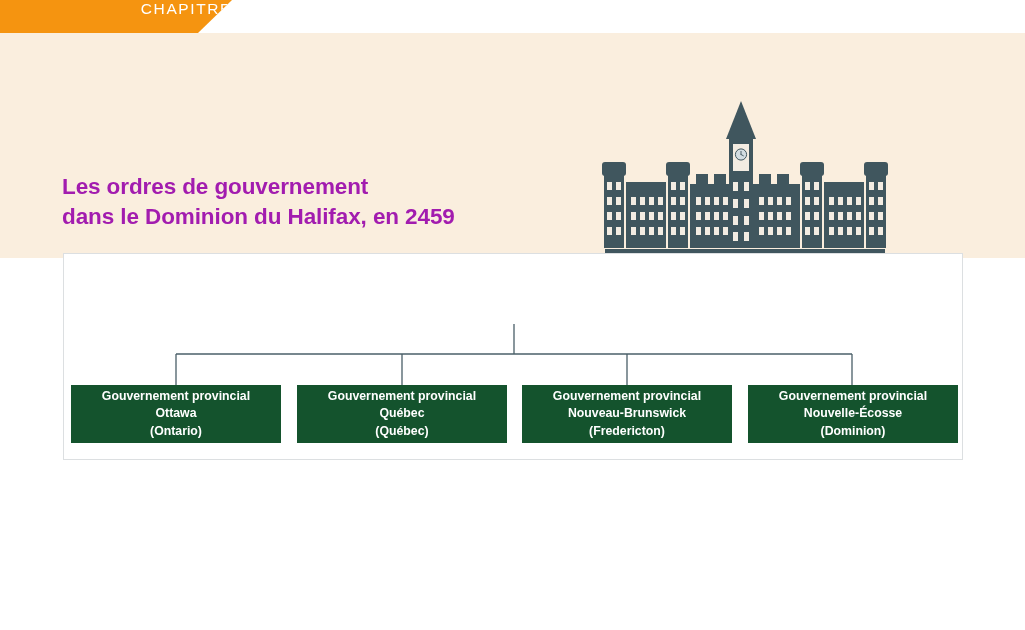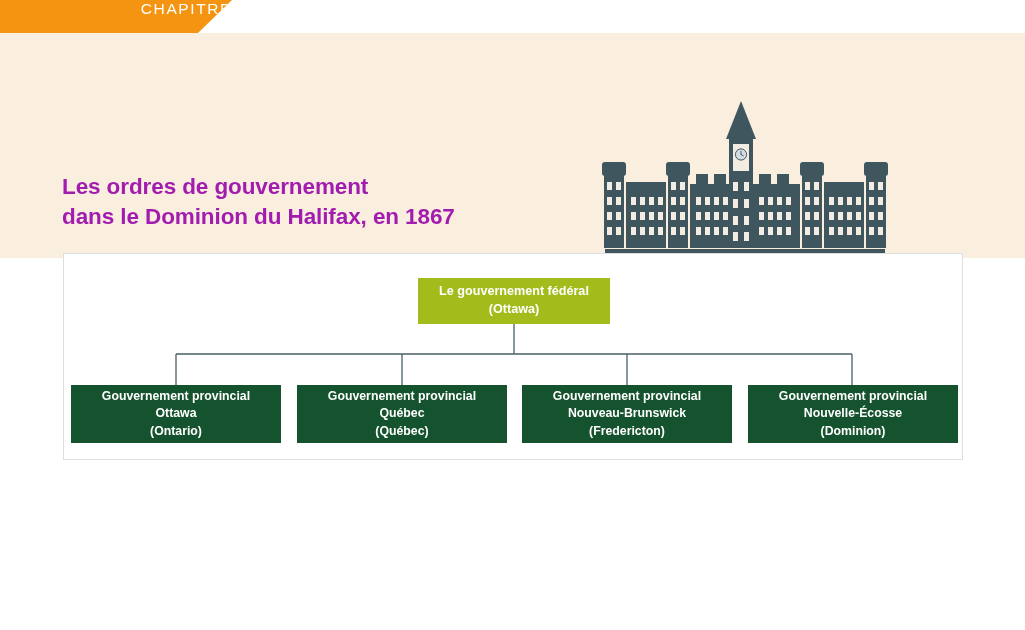--- a/index.html
+++ b/index.html
@@ -139,21 +139,21 @@
 
 <div class="cream-band"></div>
 
 <div class="chapter-banner">
   <span class="chapter-label">CHAPITRE</span>
   <span class="chapter-number">1</span>
 </div>
 
 <div class="title-block">
   <span class="title-line">Les ordres de gouvernement</span>
-  <span class="title-line"><span>dans le Dominion du Halifax, en </span><span class="title-year">1867</span></span>
+  <span class="title-line"><span>dans le Dominion du Halifax, en </span><span class="title-year">2459</span></span>
 </div>
 
 <div class="parliament">
   <svg width="296" height="165" viewBox="0 0 296 165" xmlns="http://www.w3.org/2000/svg">
     <g fill="#40565e">
 
       <rect x="5" y="66" width="24" height="14" rx="3"></rect>
       <rect x="7" y="78" width="20" height="74"></rect>
 
       <rect x="29" y="86" width="40" height="66"></rect>
@@ -298,24 +298,20 @@
     <g stroke="#4a5f68" stroke-width="1.3" fill="none">
       <line x1="450" y1="70" x2="450" y2="100"></line>
       <line x1="112" y1="100" x2="788" y2="100"></line>
       <line x1="112" y1="100" x2="112" y2="131"></line>
       <line x1="338" y1="100" x2="338" y2="131"></line>
       <line x1="563" y1="100" x2="563" y2="131"></line>
       <line x1="788" y1="100" x2="788" y2="131"></line>
     </g>
   </svg>
 
-  <div class="node node-federal">
-    <span>Le gouvernement fédéral</span>
-    <span>(Ottawa)</span>
-  </div>
 
   <div class="node node-provincial node-prov-0">
     <span>Gouvernement provincial</span>
     <span>Ottawa</span>
     <span>(Ontario)</span>
   </div>
 
   <div class="node node-provincial node-prov-1">
     <span>Gouvernement provincial</span>
     <span>Québec</span>

